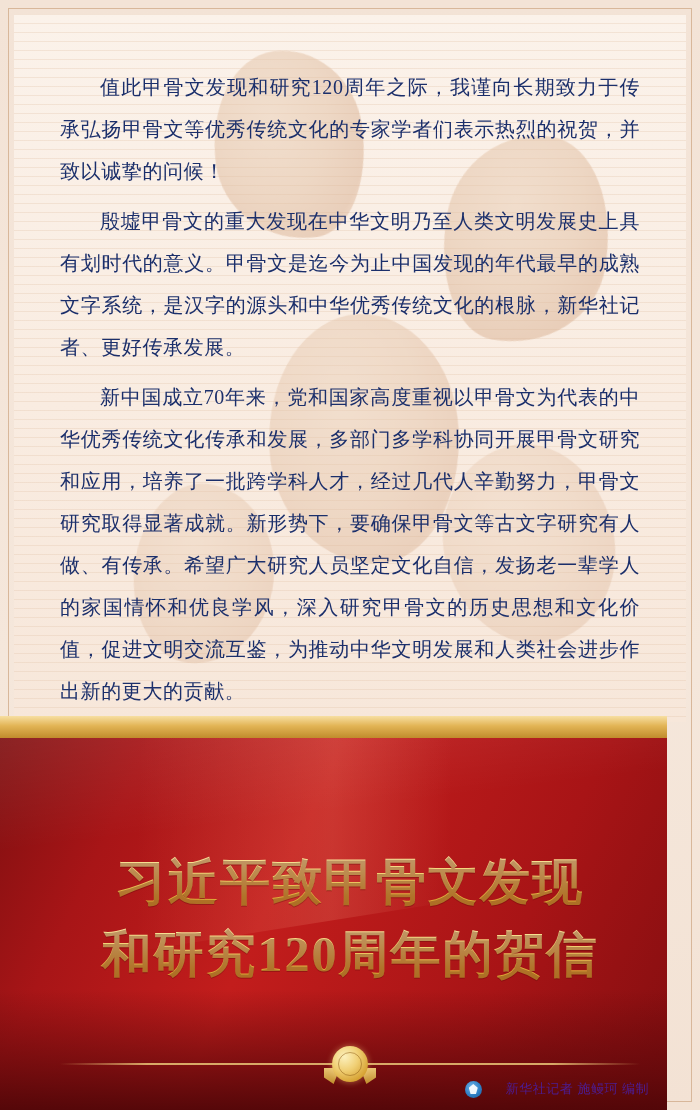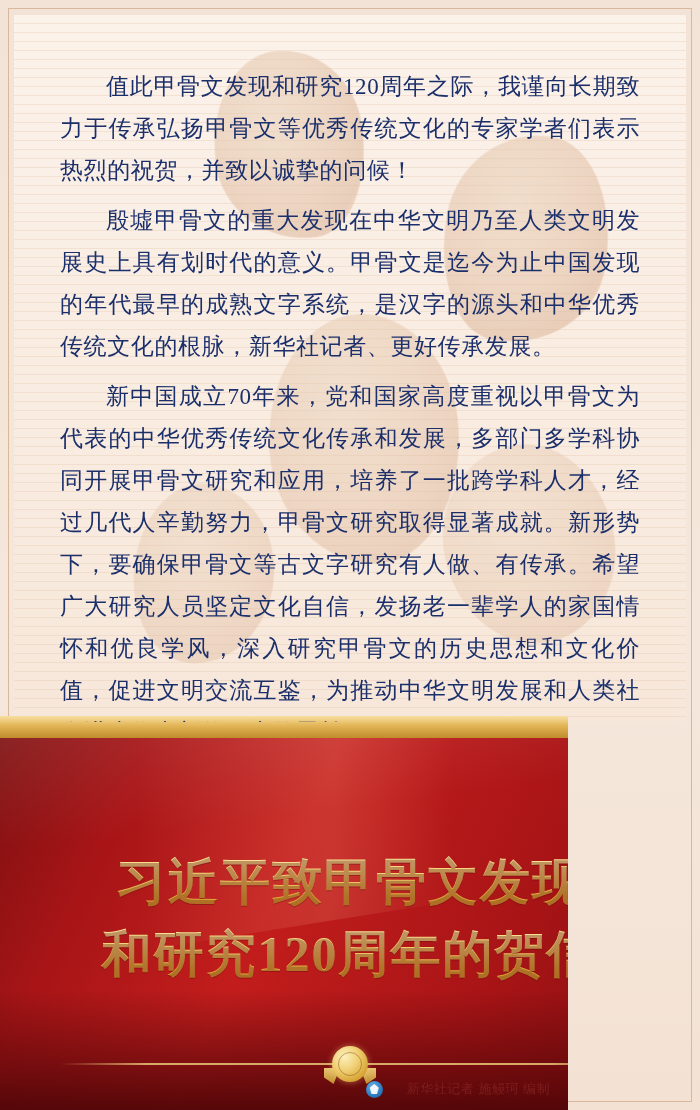--- a/index.html
+++ b/index.html
@@ -59,35 +59,35 @@
   .bone.b4 { left: 120px; top: 470px; width: 140px; height: 180px; border-radius: 45% 55% 55% 45% / 50% 50% 50% 50%; transform: rotate(6deg); opacity: 0.35; }
   .bone.b5 { left: 430px; top: 430px; width: 170px; height: 200px; border-radius: 52% 48% 50% 50% / 48% 52% 48% 52%; transform: rotate(-12deg); opacity: 0.33; }
 
   .letter-inner {
     position: relative;
     z-index: 3;
     padding: 52px 46px 0 46px;
   }
   .para {
     font-family: "Liberation Serif", serif;
-    font-size: 23px;
+    font-size: 20px;
     line-height: 42px;
     color: #1b2f6b;
     text-indent: 2em;
     margin: 0 0 8px 0;
     letter-spacing: 0.6px;
     text-align: justify;
   }
 
   
   .banner {
     position: absolute;
     left: 0;
     top: 716px;
-    width: 568px;
+    width: 667px;
     height: 394px;
     overflow: hidden;
   }
   .banner-gold-edge {
     position: absolute;
     left: 0; top: 0;
     width: 700px;
     height: 22px;
     background: linear-gradient(180deg, #f7dfa2 0%, #e2b455 45%, #c08c2c 100%);
   }
@@ -180,21 +180,21 @@
   .medal-ribbon-r { right: 2px; clip-path: polygon(0 0, 100% 0, 100% 60%, 40% 100%); }
 
   
   .credit {
     position: absolute;
     right: 18px;
     bottom: 12px;
     display: flex;
     align-items: center;
     gap: 24px;
-    color: #7f1d1d;
+    color: #4c1d95;
     font-family: "Liberation Sans", sans-serif;
     font-size: 13px;
     letter-spacing: 0.5px;
   }
   .credit-logo {
     width: 17px; height: 17px;
     border-radius: 50%;
     background: radial-gradient(circle at 40% 35%, #6fb4e8 0%, #2f7fc4 55%, #1b5b97 100%);
     position: relative;
     flex: 0 0 auto;

